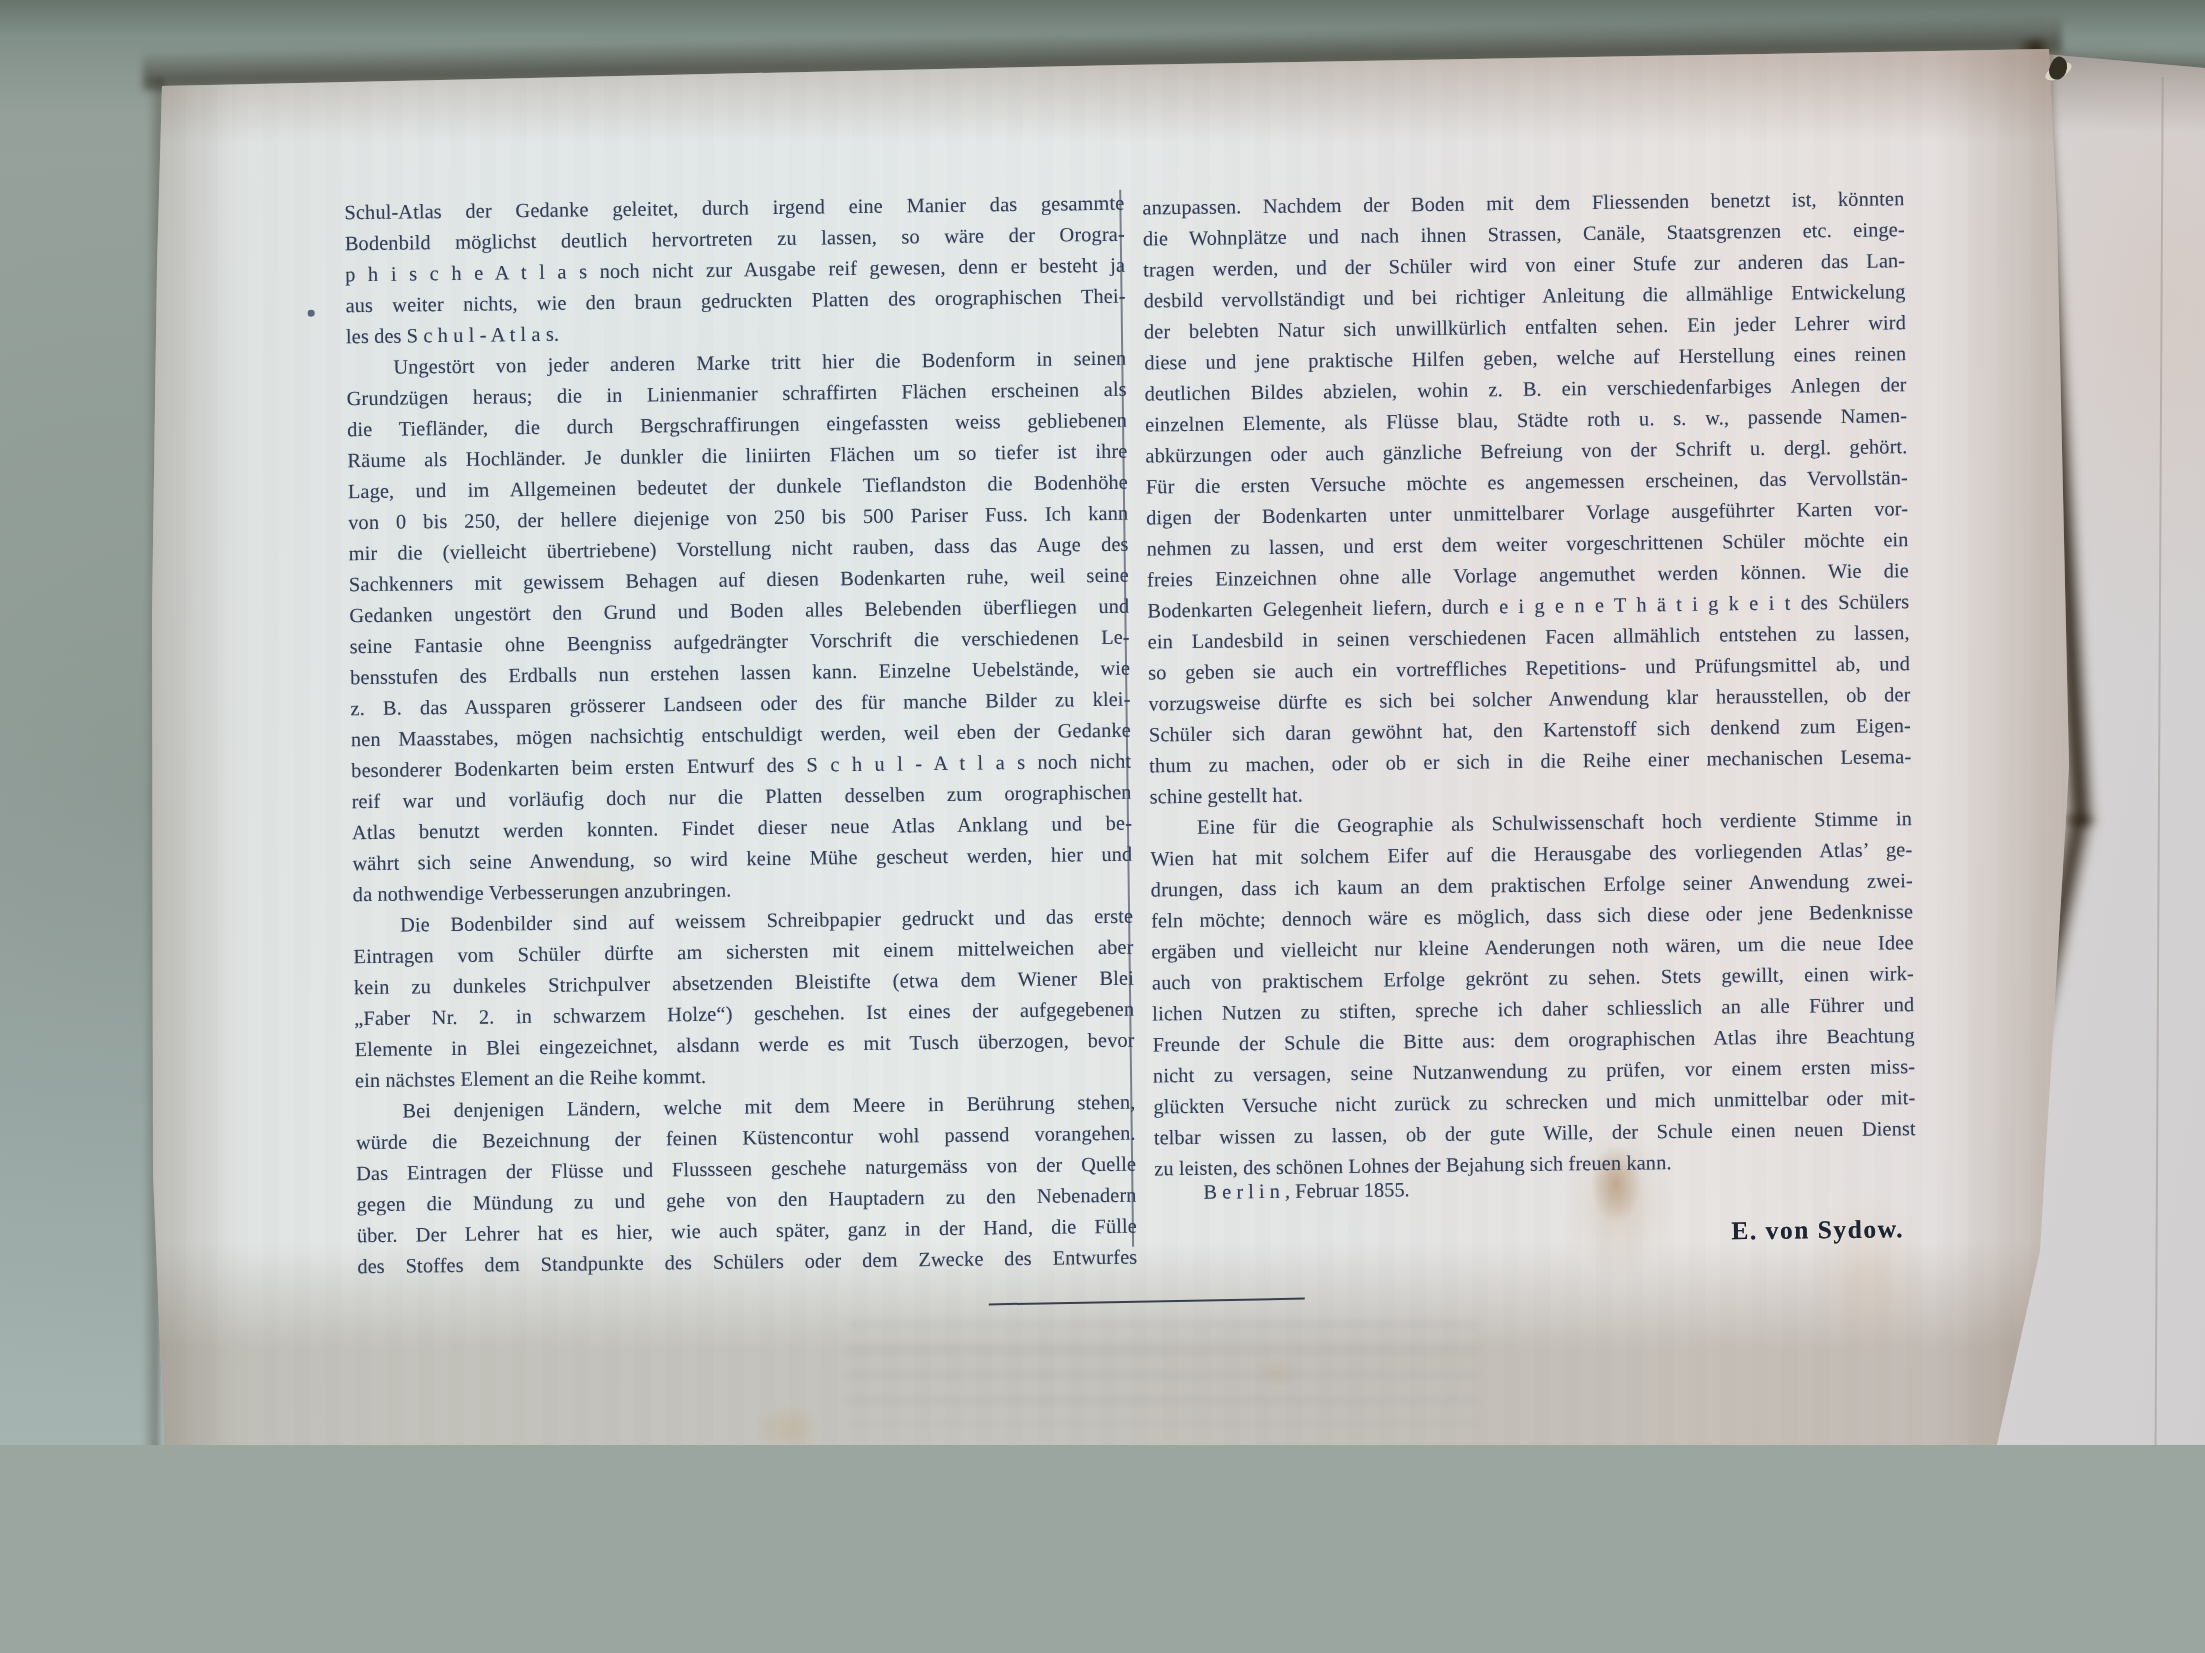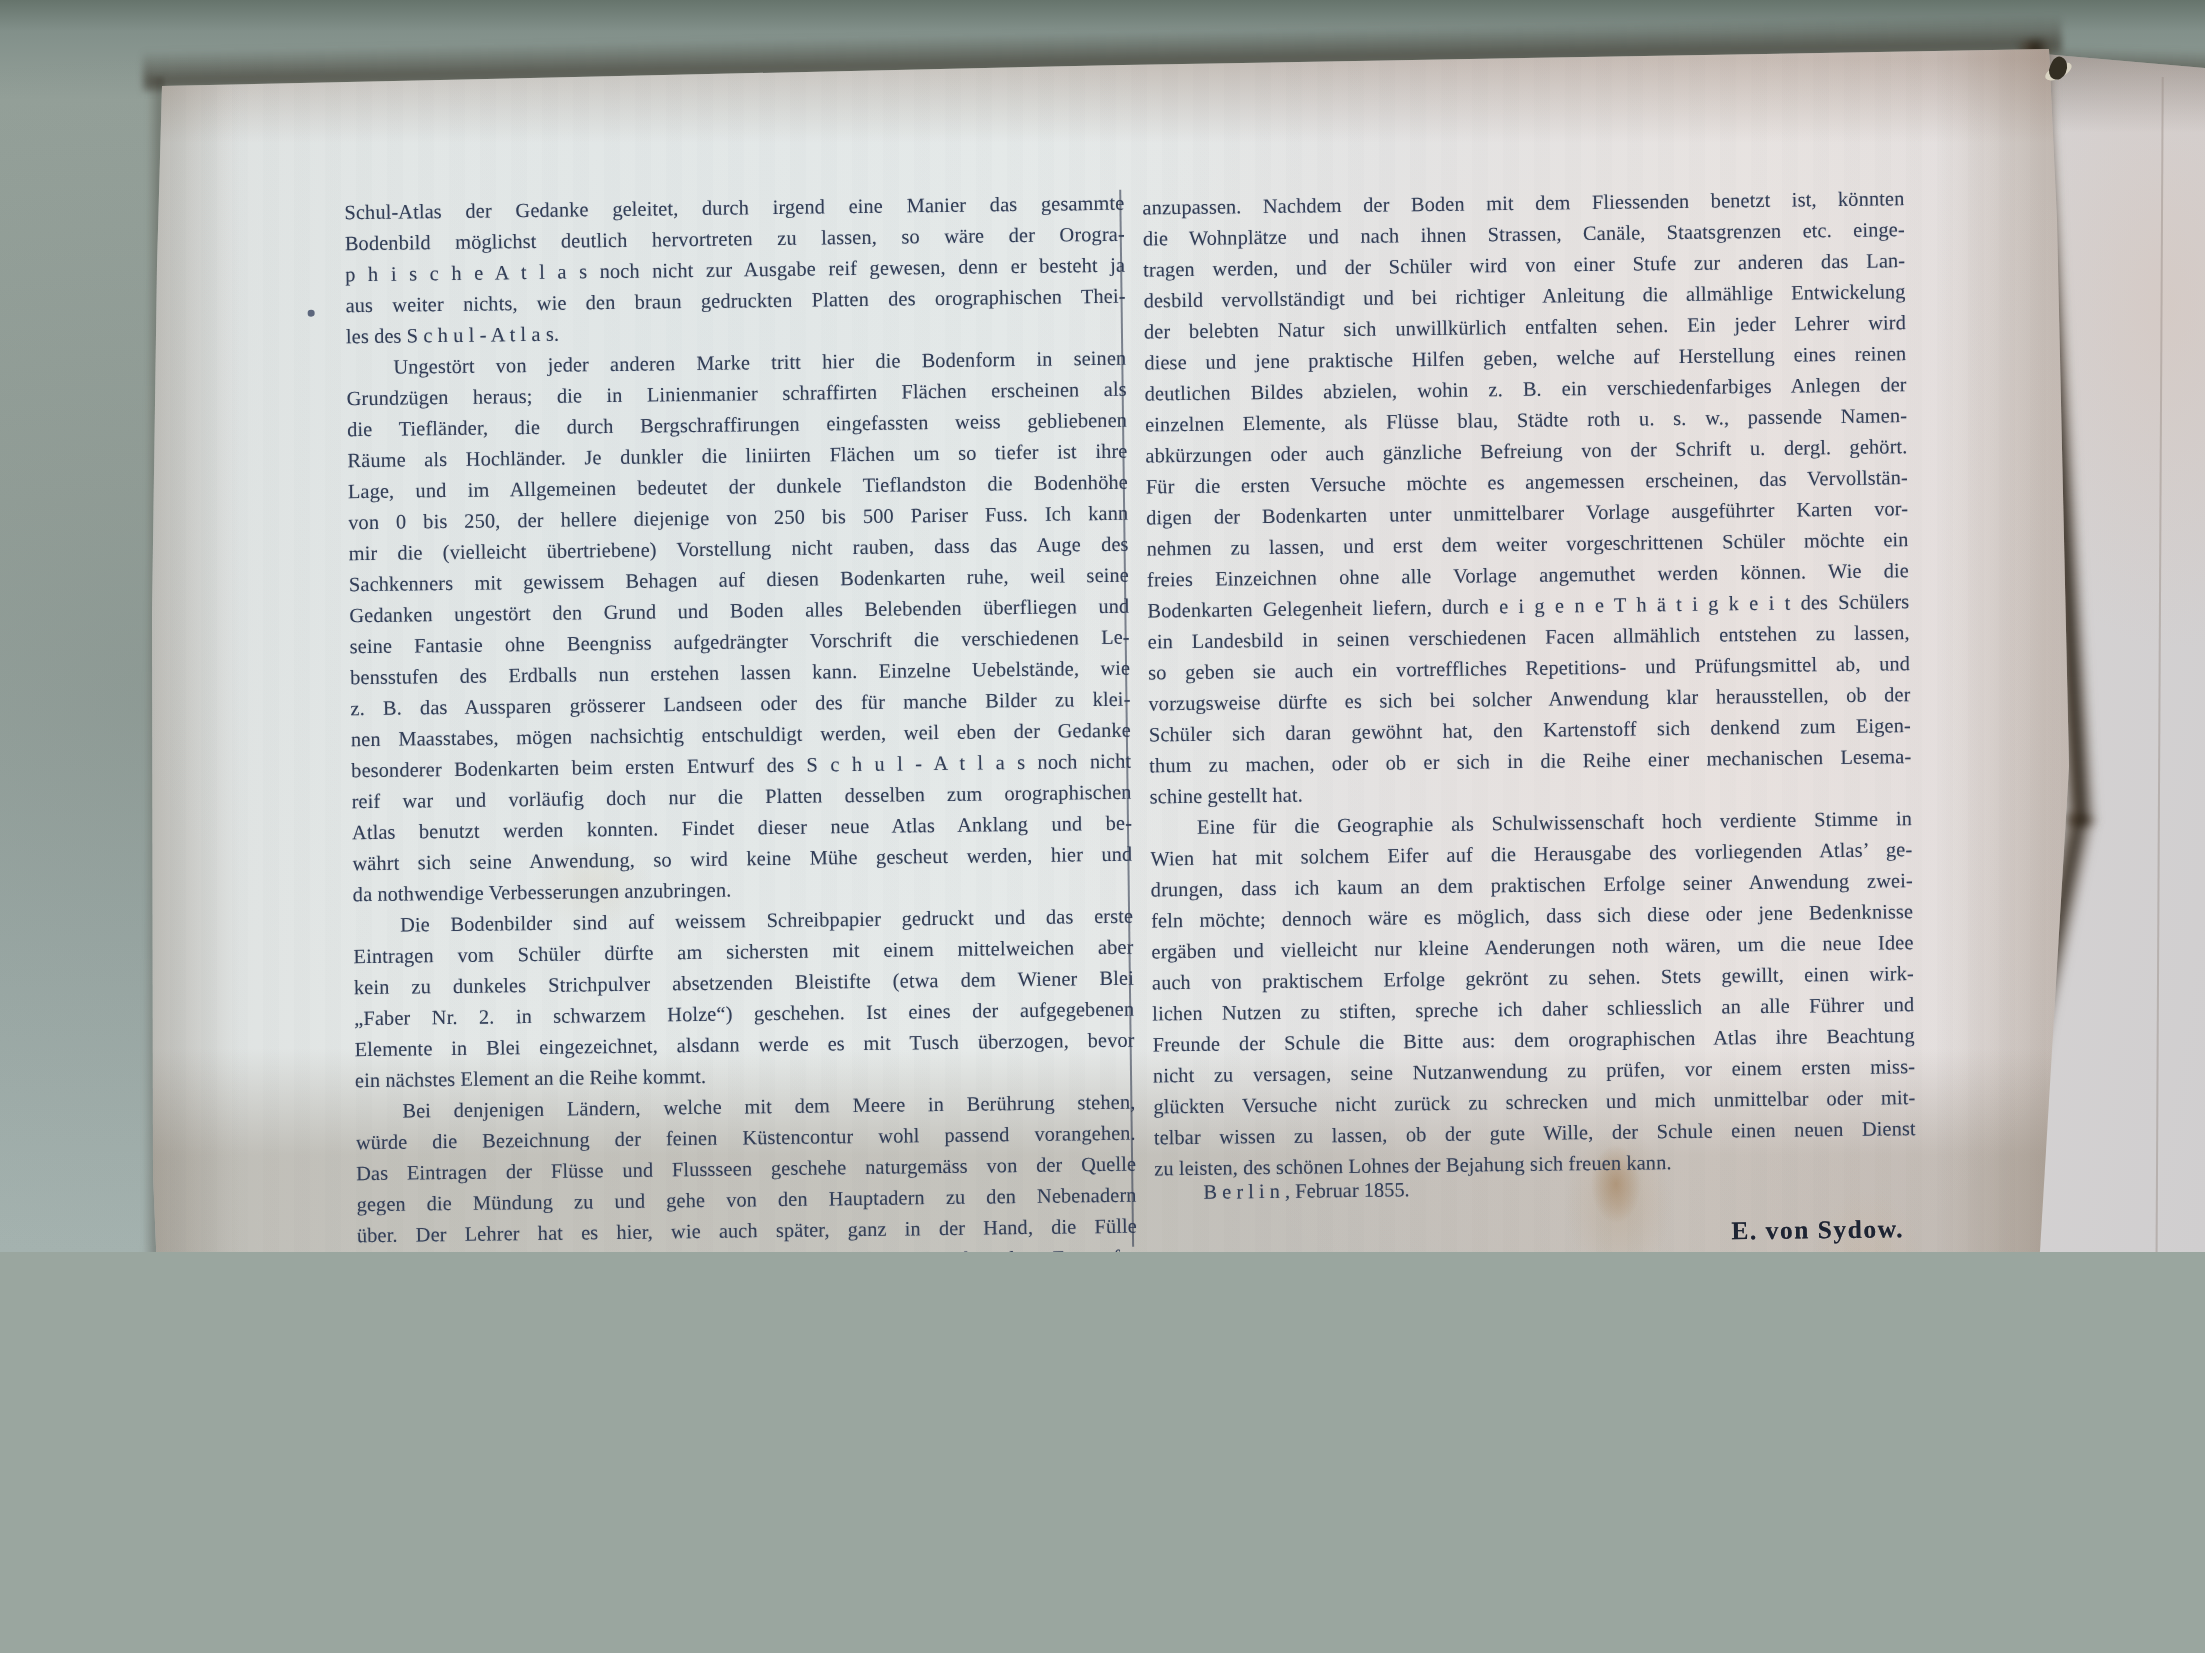--- a/index.html
+++ b/index.html
@@ -1,16 +1,16 @@
 <!DOCTYPE html>
 <html style="font-size:8.2px"><head>
 <meta charset="utf-8">
 <style>
   html,body { margin:0; padding:0; background:#9aa69f; }
-  .scene { position:relative; width:2205px; height:1252px; overflow:hidden;
+  .scene { position:relative; width:2205px; height:1445px; overflow:hidden;
            font-family:"Liberation Serif","DejaVu Serif",serif; }
 
   
   .table-bg { position:absolute; inset:0; z-index:0;
     background:
       radial-gradient(1327px 919px at 8% 55%, rgba(70,80,72,0.18), transparent 70%),
       linear-gradient(180deg,#66746c 0%, #82908a 2.5%, #94a099 8%, #9aa6a0 40%, #a0aeab 75%, #a6b4b1 100%);
   }
 
   

